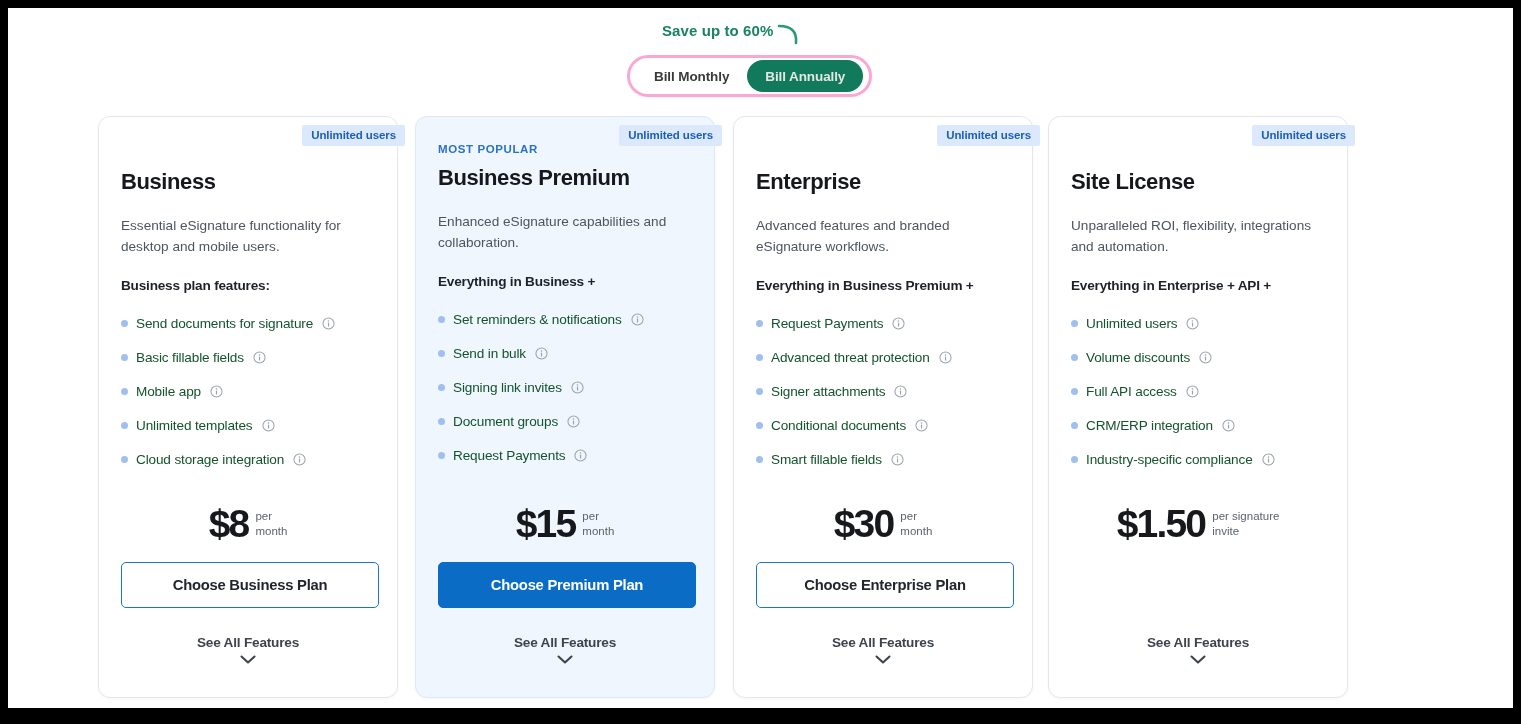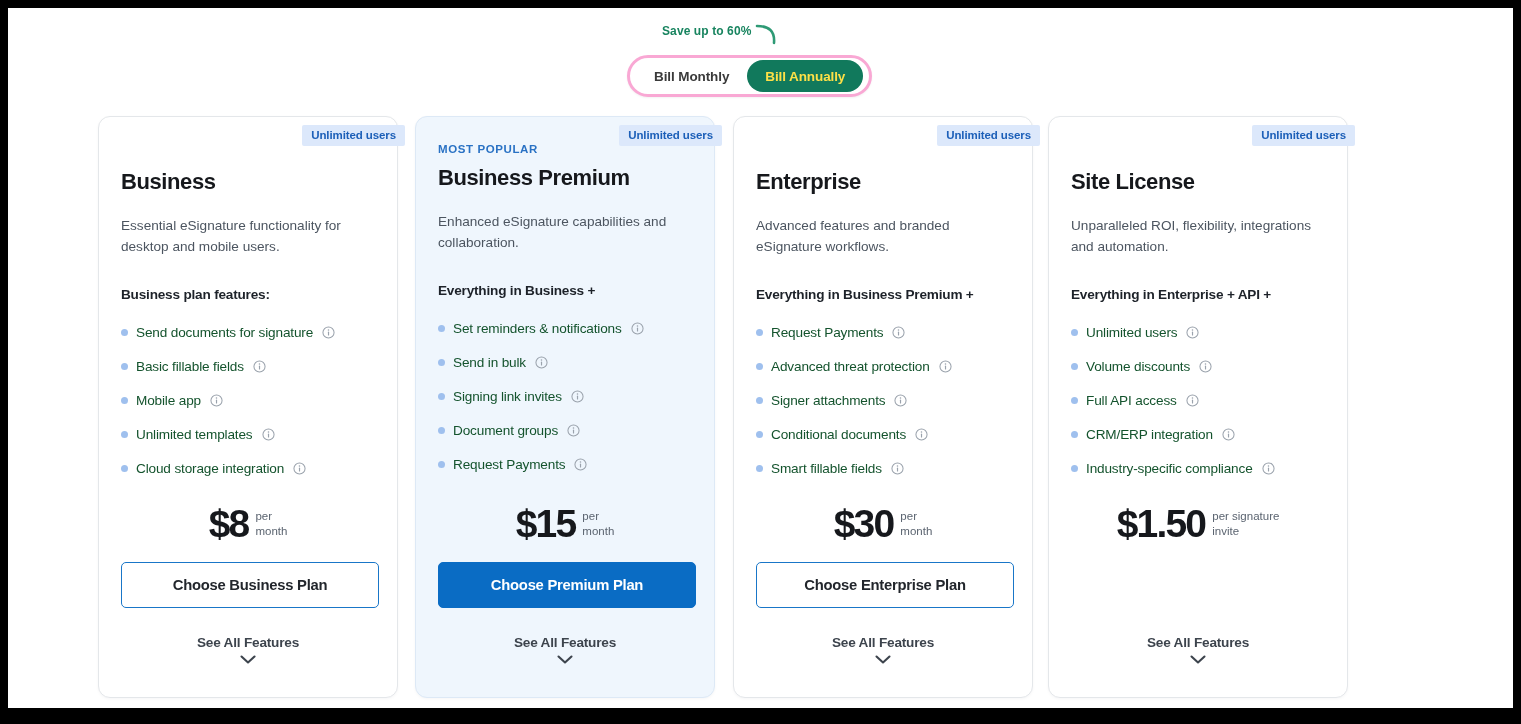--- a/index.html
+++ b/index.html
@@ -33,21 +33,21 @@
 
   .save-banner {
     position: absolute;
     left: 654px;
     top: 14px;
     display: flex;
     align-items: flex-start;
     gap: 4px;
   }
   .save-text {
-    font-size: 12px;
+    font-size: 15px;
     font-weight: 600;
     color: #18845f;
     letter-spacing: 0.1px;
     white-space: nowrap;
     line-height: 18px;
   }
   .save-arrow { display: block; margin-top: 1px; }
 
   .toggle-group {
     position: absolute;
@@ -71,21 +71,21 @@
     border-radius: 16px;
     font-size: 13.5px;
     font-weight: 700;
     color: #3a3a3a;
     cursor: pointer;
     white-space: nowrap;
     letter-spacing: -0.1px;
   }
   .toggle-opt.active {
     background: #11795c;
-    color: #fde047;
+    color: #e5e5e5;
   }
 
   
   .cards-row {
     position: absolute;
     left: 0;
     top: 0;
     width: 1505px;
     height: 700px;
     border-radius: 7px;
@@ -156,21 +156,21 @@
 
   .plan-desc {
     margin-top: 20px;
     font-size: 13.6px;
     line-height: 20.5px;
     color: #4c5560;
     max-width: 252px;
   }
 
   .features-head {
-    margin-top: 30px;
+    margin-top: 21px;
     font-size: 13.6px;
     font-weight: 700;
     color: #1d2229;
     letter-spacing: -0.2px;
   }
 
   .feature-list {
     margin-top: 13px;
     list-style: none;
   }

